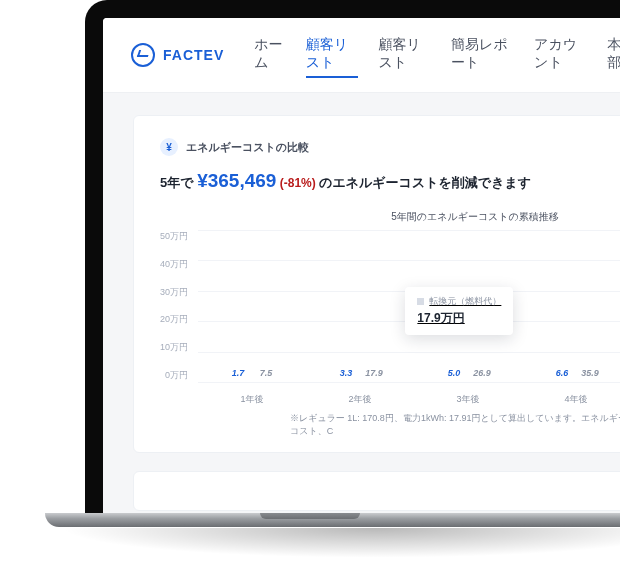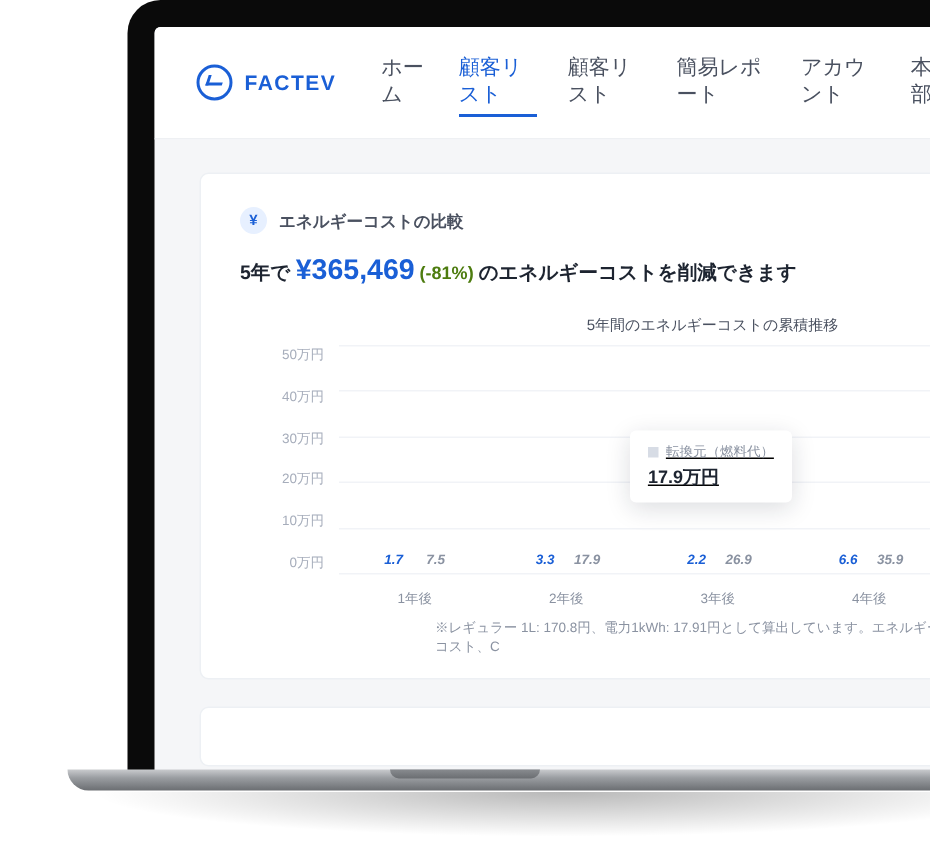--- a/index.html
+++ b/index.html
@@ -148,21 +148,21 @@
       font-weight: 700;
       margin-bottom: 18px;
     }
     .headline .amount {
       color: #1a5fd6;
       font-size: 19px;
       font-weight: 800;
       margin-top: 40px;
     }
     .headline .pct {
-      color: #4d7c0f;
+      color: #b91c1c;
       font-size: 12px;
       font-weight: 700;
     }
     .chart-title {
       text-align: center;
       font-size: 10px;
       color: #4a5160;
       margin-bottom: 2px;
       padding-left: 160px;
     }
@@ -172,21 +172,20 @@
       display: flex;
       align-items: stretch;
       height: 180px;
     }
     .y-axis {
       display: flex;
       flex-direction: column;
       justify-content: space-between;
       padding: 4px 10px 24px 0;
       text-align: right;
-      margin-left: 28px;
     }
     .y-tick {
       font-size: 9px;
       color: #a6adbb;
     }
     .plot {
       flex: 1;
       position: relative;
       border-left: 0;
       padding-bottom: 24px;
@@ -341,21 +340,21 @@
                 <div class="bar-group">
                   <div class="bar blue" style="height: 6.6%;">
                     <div class="bar-val">3.3</div>
                   </div>
                   <div class="bar gray" style="height: 35.8%;">
                     <div class="bar-val">17.9</div>
                   </div>
                 </div>
                 <div class="bar-group">
                   <div class="bar blue" style="height: 10%;">
-                    <div class="bar-val">2.2</div>
+                    <div class="bar-val">5.0</div>
                   </div>
                   <div class="bar gray" style="height: 53.8%;">
                     <div class="bar-val">26.9</div>
                   </div>
                 </div>
                 <div class="bar-group">
                   <div class="bar blue" style="height: 13.2%;">
                     <div class="bar-val">6.6</div>
                   </div>
                   <div class="bar gray" style="height: 71.8%;">

